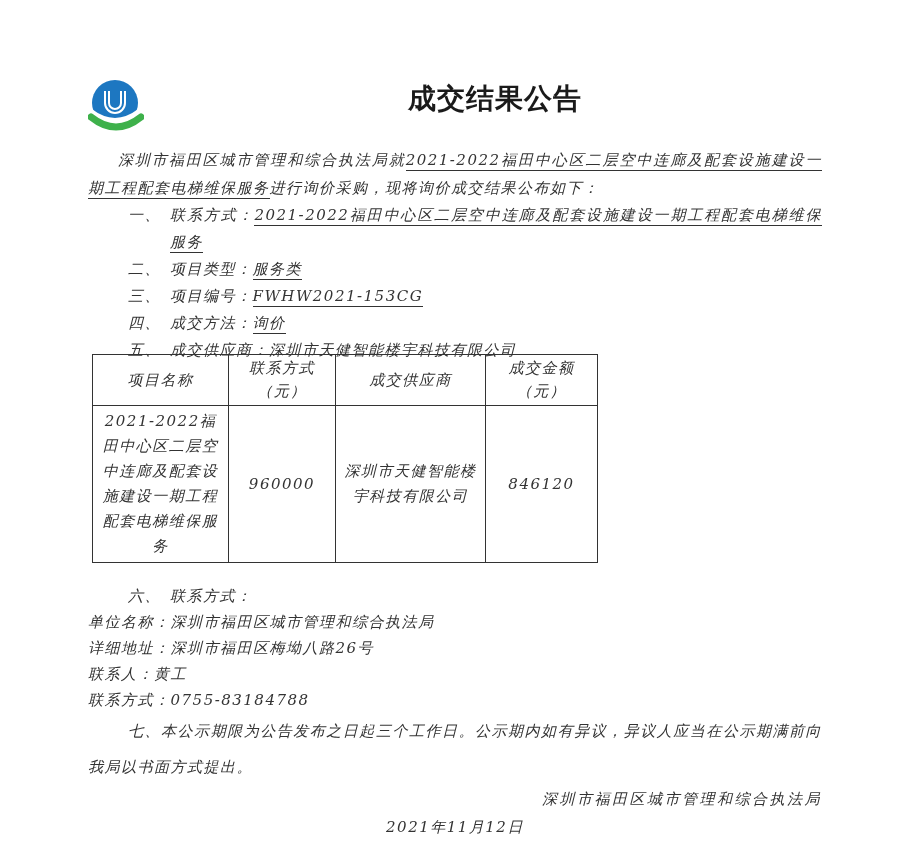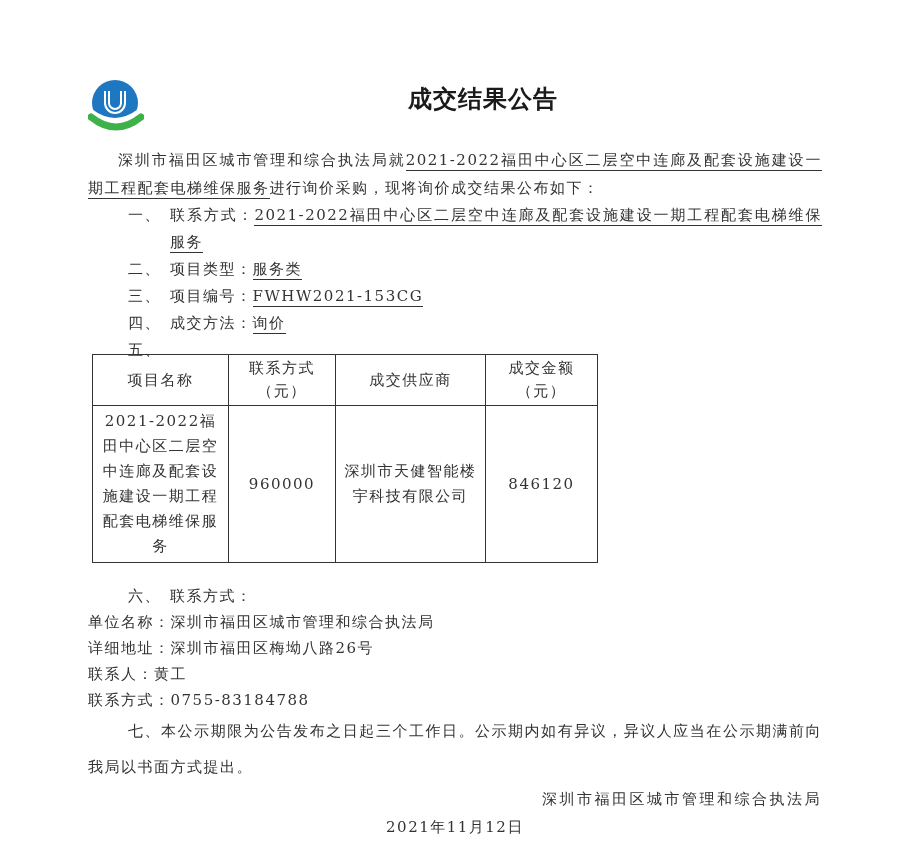--- a/index.html
+++ b/index.html
@@ -8,26 +8,26 @@
     width:906px;height:860px;
     background:#fff;
     font-family:"DejaVu Serif","Liberation Serif",serif;
     color:#333;
     overflow:hidden;
   }
   .logo{position:absolute;left:88px;top:78px;width:56px;height:60px;}
   .doc-title{
     position:absolute;left:408px;top:82px;
     font-family:"DejaVu Sans","Liberation Sans",sans-serif;
-    font-size:24px;font-weight:600;letter-spacing:1px;
+    font-size:28px;font-weight:600;letter-spacing:1px;
     color:#1a1a1a;line-height:34px;margin:0;
   }
   .content{
     position:absolute;left:88px;top:146px;width:734px;
-    font-size:15px;letter-spacing:1.5px;line-height:28px;
+    font-size:15px;letter-spacing:1.5px;line-height:28px;font-style:italic;
   }
   .content p{margin:0;}
   .u{border-bottom:1.5px solid #333;padding-bottom:1px;}
   .intro{text-indent:30px;text-align:justify;}
   .item{display:flex;line-height:27px;}
   .item .no{flex:0 0 42px;margin-left:40px;}
   .item .body{flex:1;text-align:justify;}
   table.results{
     border-collapse:collapse;table-layout:fixed;width:505px;
     margin:-10px 0 20px 4px;
@@ -75,20 +75,21 @@
     <p class="item">
       <span class="no">三、</span>
       <span class="body"><span>项目编号：</span><span class="u">FWHW2021-153CG</span></span>
     </p>
     <p class="item">
       <span class="no">四、</span>
       <span class="body"><span>成交方法：</span><span class="u">询价</span></span>
     </p>
     <p class="item">
       <span class="no">五、</span>
+      <span class="body"><span>成交供应商：</span><span>深圳市天健智能楼宇科技有限公司</span></span>
     </p>
 
     <table class="results">
       <colgroup>
         <col style="width:136px">
           <col style="width:107px">
           <col style="width:150px">
           <col style="width:112px">
       </colgroup>
       <tbody>

